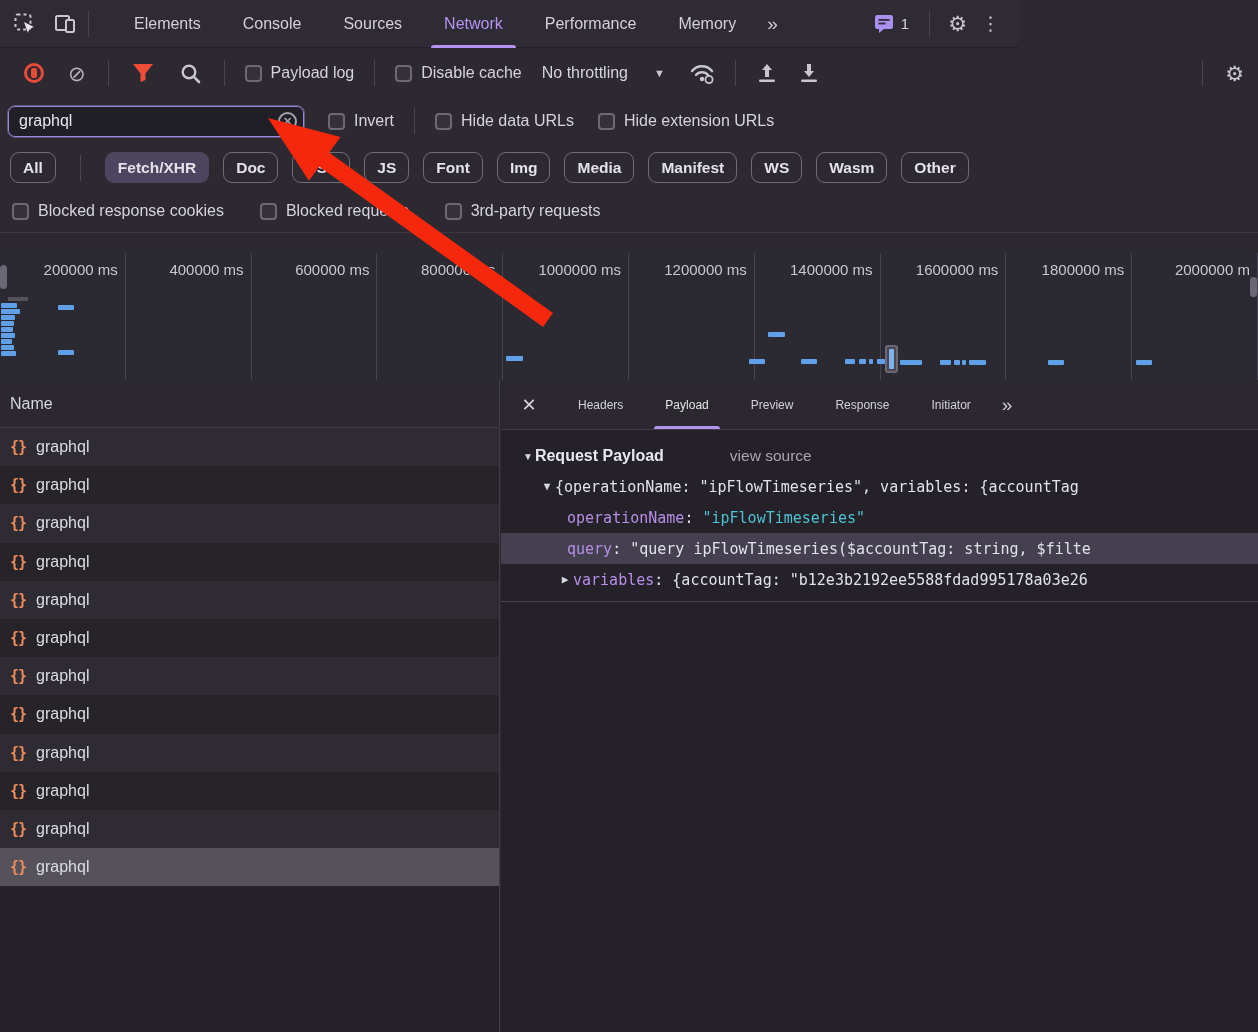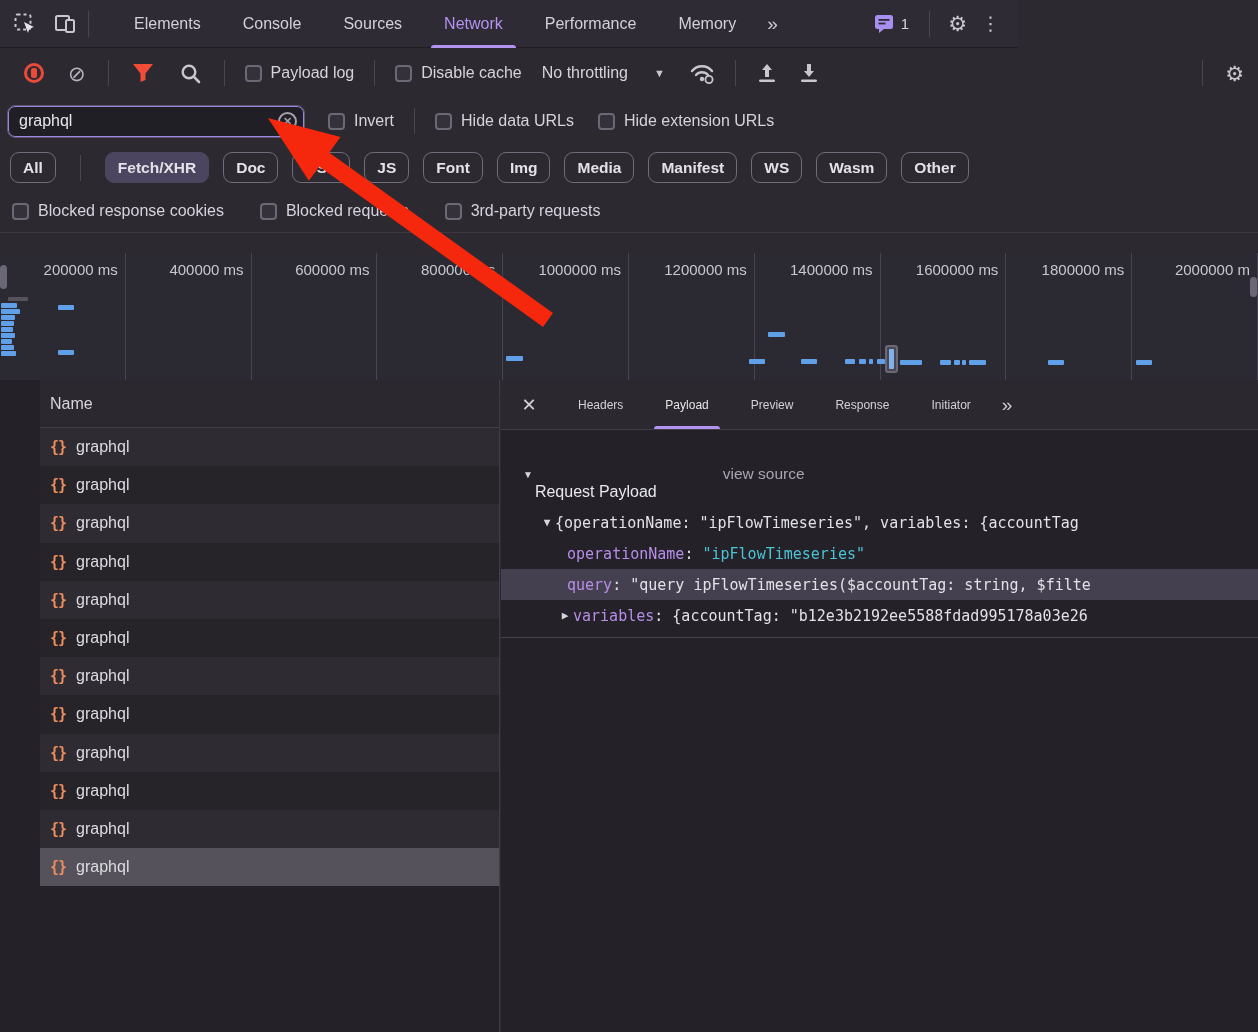--- a/index.html
+++ b/index.html
@@ -60,41 +60,41 @@
           text-align:right; padding:8px 7px 0 0; overflow:hidden; white-space:nowrap; flex:0 0 auto; }
   .mark { position:absolute; border-radius:1px; }
   .mark.blue { background:#5fa0e8; }
   .mark.gray { background:#55525c; }
   .mark.pill { background:#6b6775; border-radius:4px; }
   .mark.box  { background:#4a4753; border-radius:3px; }
   .mark.bar  { background:#7eb3f0; border-radius:1px; }
 
   
   .split { position:absolute; left:0; top:380px; width:1258px; height:652px; }
-  .left-panel { position:absolute; left:0; top:0; width:500px; height:652px; background:#242129; border-right:1px solid #413d48;padding-left:40px; }
+  .left-panel { position:absolute; left:0; top:0; width:500px; height:652px; background:#242129; border-right:1px solid #413d48; }
   .list-header { height:48px; background:#2b2830; border-bottom:1px solid #413d48; display:flex; align-items:center;
                  padding-left:10px; font-size:16px; color:#d8d6dd; }
   .req-row { height:38.2px; display:flex; align-items:center; padding-left:10px; gap:10px; font-size:16px; color:#dddce2; }
   .req-row.odd { background:#2e2b32; }
   .req-row.even { background:#262329; }
   .req-row.selected { background:#55525b; }
   .braces { color:#ed8d5c; font-family:"DejaVu Sans Mono",monospace; font-size:15px; font-weight:bold; letter-spacing:-1px; }
 
   .right-panel { position:absolute; left:501px; top:0; width:757px; height:652px; background:#242129; overflow:hidden; }
   .detail-tabs { height:50px; background:#2b2830; border-bottom:1px solid #413d48; display:flex; align-items:stretch; }
   .close-x { width:56px; display:flex; align-items:center; justify-content:center; font-size:18px; color:#d3d0d9; }
   .dtab { padding:0 21px; display:flex; align-items:center; font-size:12px; color:#d3d0d9; position:relative; }
   .dtab.active { color:#e5e5e5; }
   .dtab.active::after { content:""; position:absolute; left:10px; right:10px; bottom:0; height:3px; background:#b392f0; border-radius:3px 3px 0 0; }
   .detail-tabs .chev { display:flex; align-items:center; }
 
   .payload { position:relative; font-size:15px; }
   .pl-title-row { display:flex; align-items:center; padding:17px 0 6px 22px; }
   .tri { font-size:10px; color:#d8d6dd; margin-right:2px; }
-  .pl-title { font-size:16px; font-weight:normal; color:#e9e7ee;margin-top:36px; }
+  .pl-title { font-size:16px; font-weight:bold; color:#e9e7ee; }
   .view-source { font-size:15.5px; color:#a9a5b1; margin-left:66px; }
   .code { font-family:"DejaVu Sans Mono",monospace; font-size:15px; }
   .code-line { height:31px; display:flex; align-items:center; white-space:pre; }
   .code-line .tri { font-size:11px; width:16px; text-align:center; margin:0; flex:0 0 auto; }
   .code-line.hl { background:#45404f; }
   .seg.plain { color:#e3e1e8; }
   .seg.key { color:#b68ee6; }
   .seg.str { color:#4cc3d2; }
   .pl-divider { height:1px; background:#47434e; margin-top:6px; }
 

